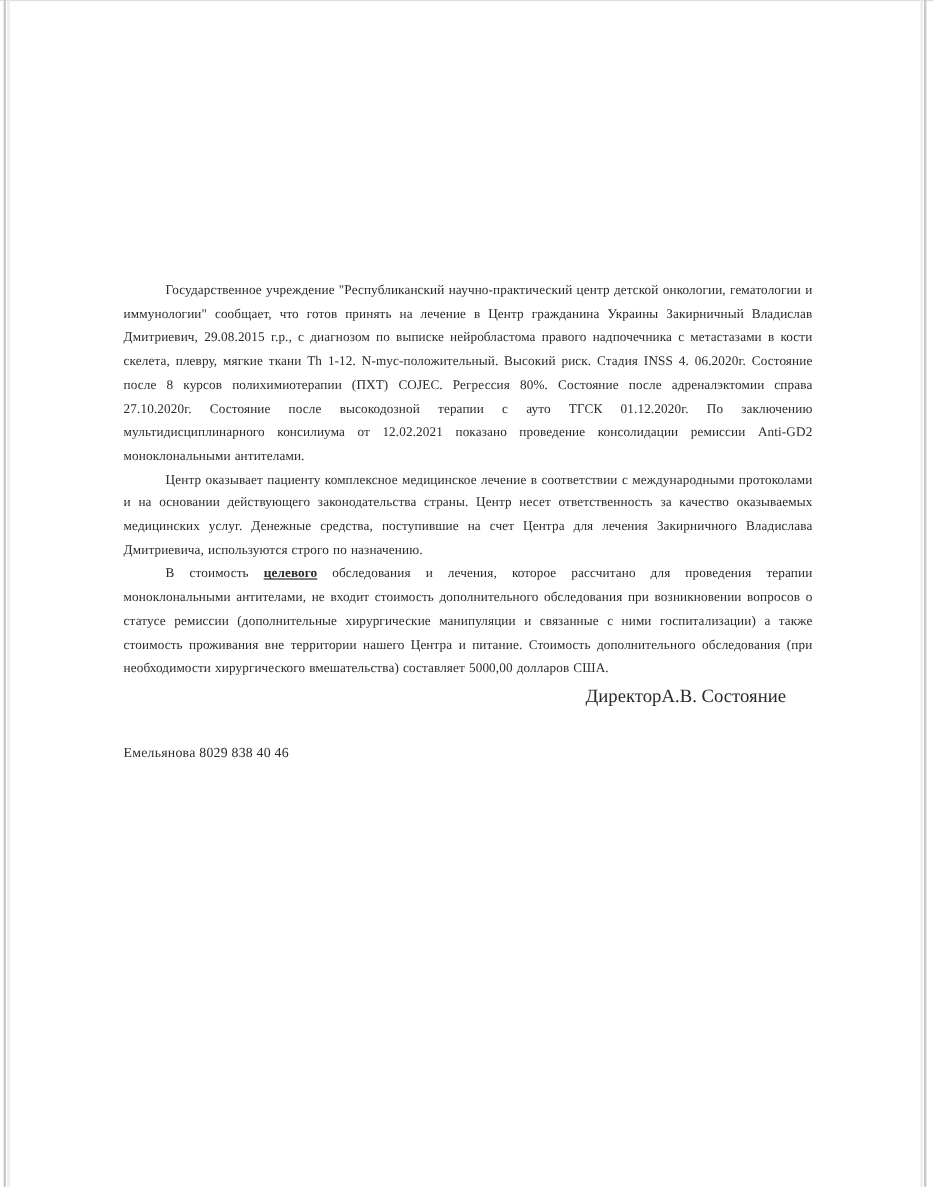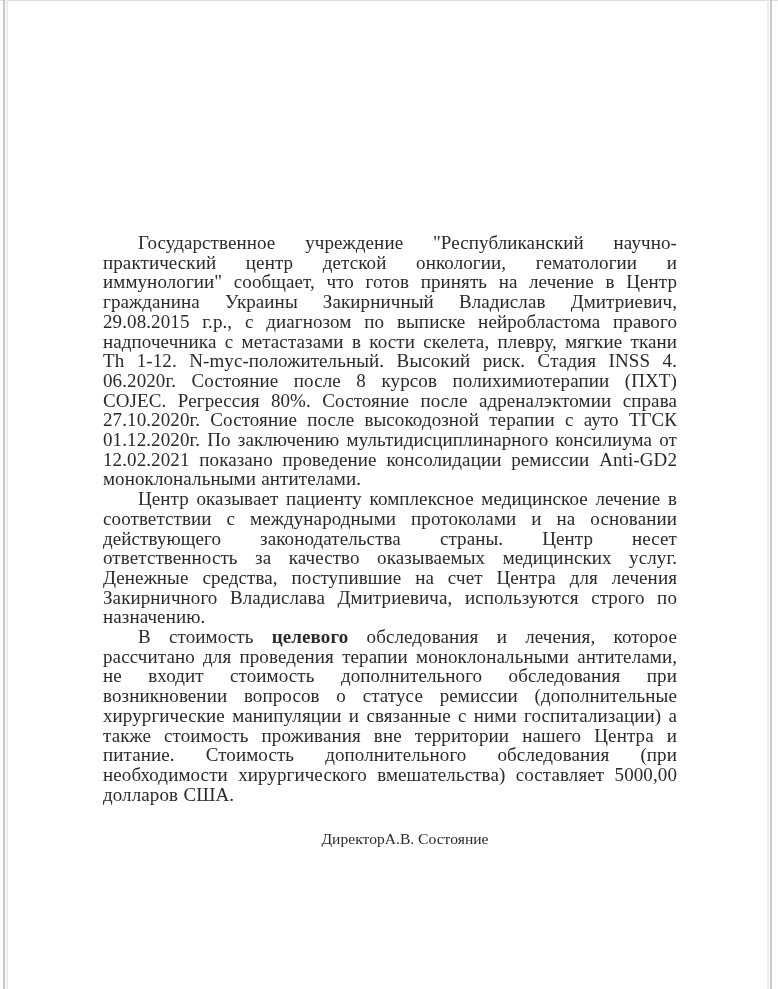--- a/index.html
+++ b/index.html
@@ -38,32 +38,33 @@
   .doc {
     position: absolute;
     left: 103px;
     top: 233px;
     width: 574px;
   }
   .para {
     margin: 0;
     text-align: justify;
     text-indent: 35px;
-    font-size: 19px;
+    font-size: 11px;
     line-height: 19.7px;
     letter-spacing: 0.1px;
     word-spacing: 0.5px;
   }
   .emph {
     font-weight: bold;
+    text-decoration: underline;
   }
   .signature {
     display: flex;
-    justify-content: center;
-    margin-top: 25px;
+    justify-content: flex-end;
+    margin-top: 3px;
     padding-left: 52px;
     padding-right: 22px;
     font-size: 15.6px;
     line-height: 19.7px;
   }
   .footer {
     margin-top: 30px;
     font-size: 11.5px;
     line-height: 14px;
     letter-spacing: 0.2px;
@@ -85,14 +86,15 @@
   <p class="para">Центр оказывает пациенту комплексное медицинское лечение в соответствии с международными протоколами и на основании действующего законодательства страны. Центр несет ответственность за качество оказываемых медицинских услуг. Денежные средства, поступившие на счет Центра для лечения Закирничного Владислава Дмитриевича, используются строго по назначению.</p>
 
   <p class="para"><span>В стоимость </span><span class="emph">целевого</span><span> обследования и лечения, которое рассчитано для проведения терапии моноклональными антителами, не входит стоимость дополнительного обследования при возникновении вопросов о статусе ремиссии (дополнительные хирургические манипуляции и связанные с ними госпитализации) а также стоимость проживания вне территории нашего Центра и питание. Стоимость дополнительного обследования (при необходимости хирургического вмешательства) составляет 5000,00 долларов США.</span></p>
 
 
   <div class="signature">
     <span>Директор</span>
     <span>А.В. Состояние</span>
   </div>
 
+  <div class="footer">Емельянова 8029 838 40 46</div>
 
 </div>
 
 </body></html>

